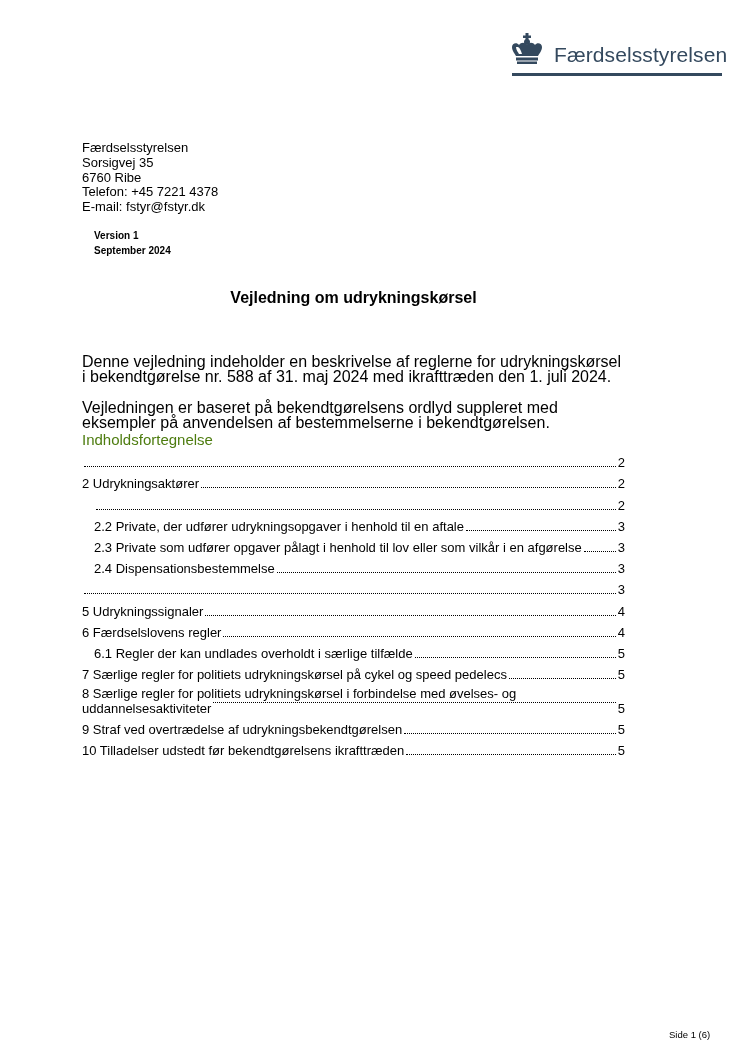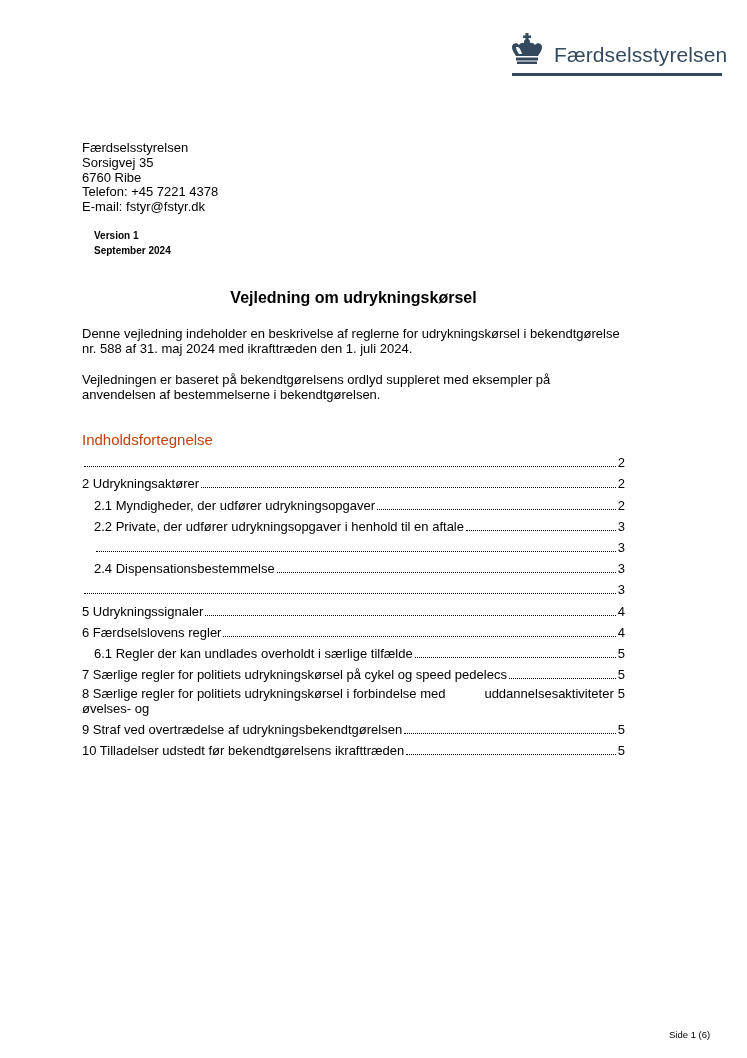--- a/index.html
+++ b/index.html
@@ -10,35 +10,35 @@
   .logo { position: absolute; left: 510px; top: 33px; width: 212px; height: 44px; }
   .logo-crown { position: absolute; left: 0; top: 0; width: 34px; height: 34px; }
   .logo-text { position: absolute; left: 44px; top: 10px; font-size: 21px; color: #34495e; letter-spacing: 0.1px; white-space: nowrap; }
   .logo-rule { position: absolute; left: 2px; top: 40px; width: 210px; height: 3px; background: #34495e; }
 
   .addr { position: absolute; left: 82px; top: 141px; font-size: 13px; line-height: 14.8px; }
   .version { position: absolute; left: 82px; top: 229px; font-size: 10px; line-height: 14.8px; font-weight: bold; margin-left: 12px; }
 
   .title { position: absolute; left: 82px; width: 543px; top: 289px; text-align: center; font-size: 16px; font-weight: bold; }
 
-  .para { position: absolute; left: 82px; width: 545px; font-size: 13px; line-height: 15px; }
+  .para { position: absolute; left: 82px; width: 545px; font-size: 16px; line-height: 15px; margin-top: 28px; }
   .p1 { top: 326px; }
   .p2 { top: 372px; }
 
-  .toc-heading { position: absolute; left: 82px; top: 431px; font-size: 15px; color: #c2410c; }
+  .toc-heading { position: absolute; left: 82px; top: 431px; font-size: 15px; color: #4d7c0f; }
 
   .toc { position: absolute; left: 82px; top: 449px; width: 543px; font-size: 13px; }
   .toc-row { display: flex; align-items: flex-end; height: 21.2px; line-height: 15px; }
   .toc-row.lvl2 { padding-left: 12px; }
   .toc-row .lbl { white-space: nowrap; }
   .toc-row .dots { flex: 1; border-bottom: 1px dotted #000; margin: 0 2px 3px 2px; height: 1px; }
   .toc-row .pg { white-space: nowrap; }
   .toc-row.two { height: 34px; }
   .toc-row.two .lbl { white-space: normal; }
-  .two-wrap { display: flex; flex-direction: row; flex: 1; }
+  .two-wrap { display: flex; flex-direction: column; flex: 1; }
   .two-line2 { display: flex; align-items: flex-start; }
 
   .footer { position: absolute; left: 651px; top: 1029px; font-size: 9.5px; margin-left: 18px; }
 </style>
 </head>
 <body>
 
 <div class="logo">
   <svg class="logo-crown" viewBox="0 0 34 34">
     <g fill="#34495e">
@@ -78,30 +78,30 @@
   <div class="toc-row">
       <span class="dots"></span>
       <span class="pg">2</span>
     </div>
   <div class="toc-row">
       <span class="lbl">2 Udrykningsaktører</span>
       <span class="dots"></span>
       <span class="pg">2</span>
     </div>
   <div class="toc-row lvl2">
-      <span class="lbl">2.1 Myndigheder, der udfører udrykningsopgaver</span>
       <span class="dots"></span>
       <span class="pg">2</span>
     </div>
   <div class="toc-row lvl2">
       <span class="lbl">2.2 Private, der udfører udrykningsopgaver i henhold til en aftale</span>
       <span class="dots"></span>
       <span class="pg">3</span>
     </div>
   <div class="toc-row lvl2">
+      <span class="lbl">2.3 Private som udfører opgaver pålagt i henhold til lov eller som vilkår i en afgørelse</span>
       <span class="dots"></span>
       <span class="pg">3</span>
     </div>
   <div class="toc-row lvl2">
       <span class="lbl">2.4 Dispensationsbestemmelse</span>
       <span class="dots"></span>
       <span class="pg">3</span>
     </div>
   <div class="toc-row">
       <span class="dots"></span>

